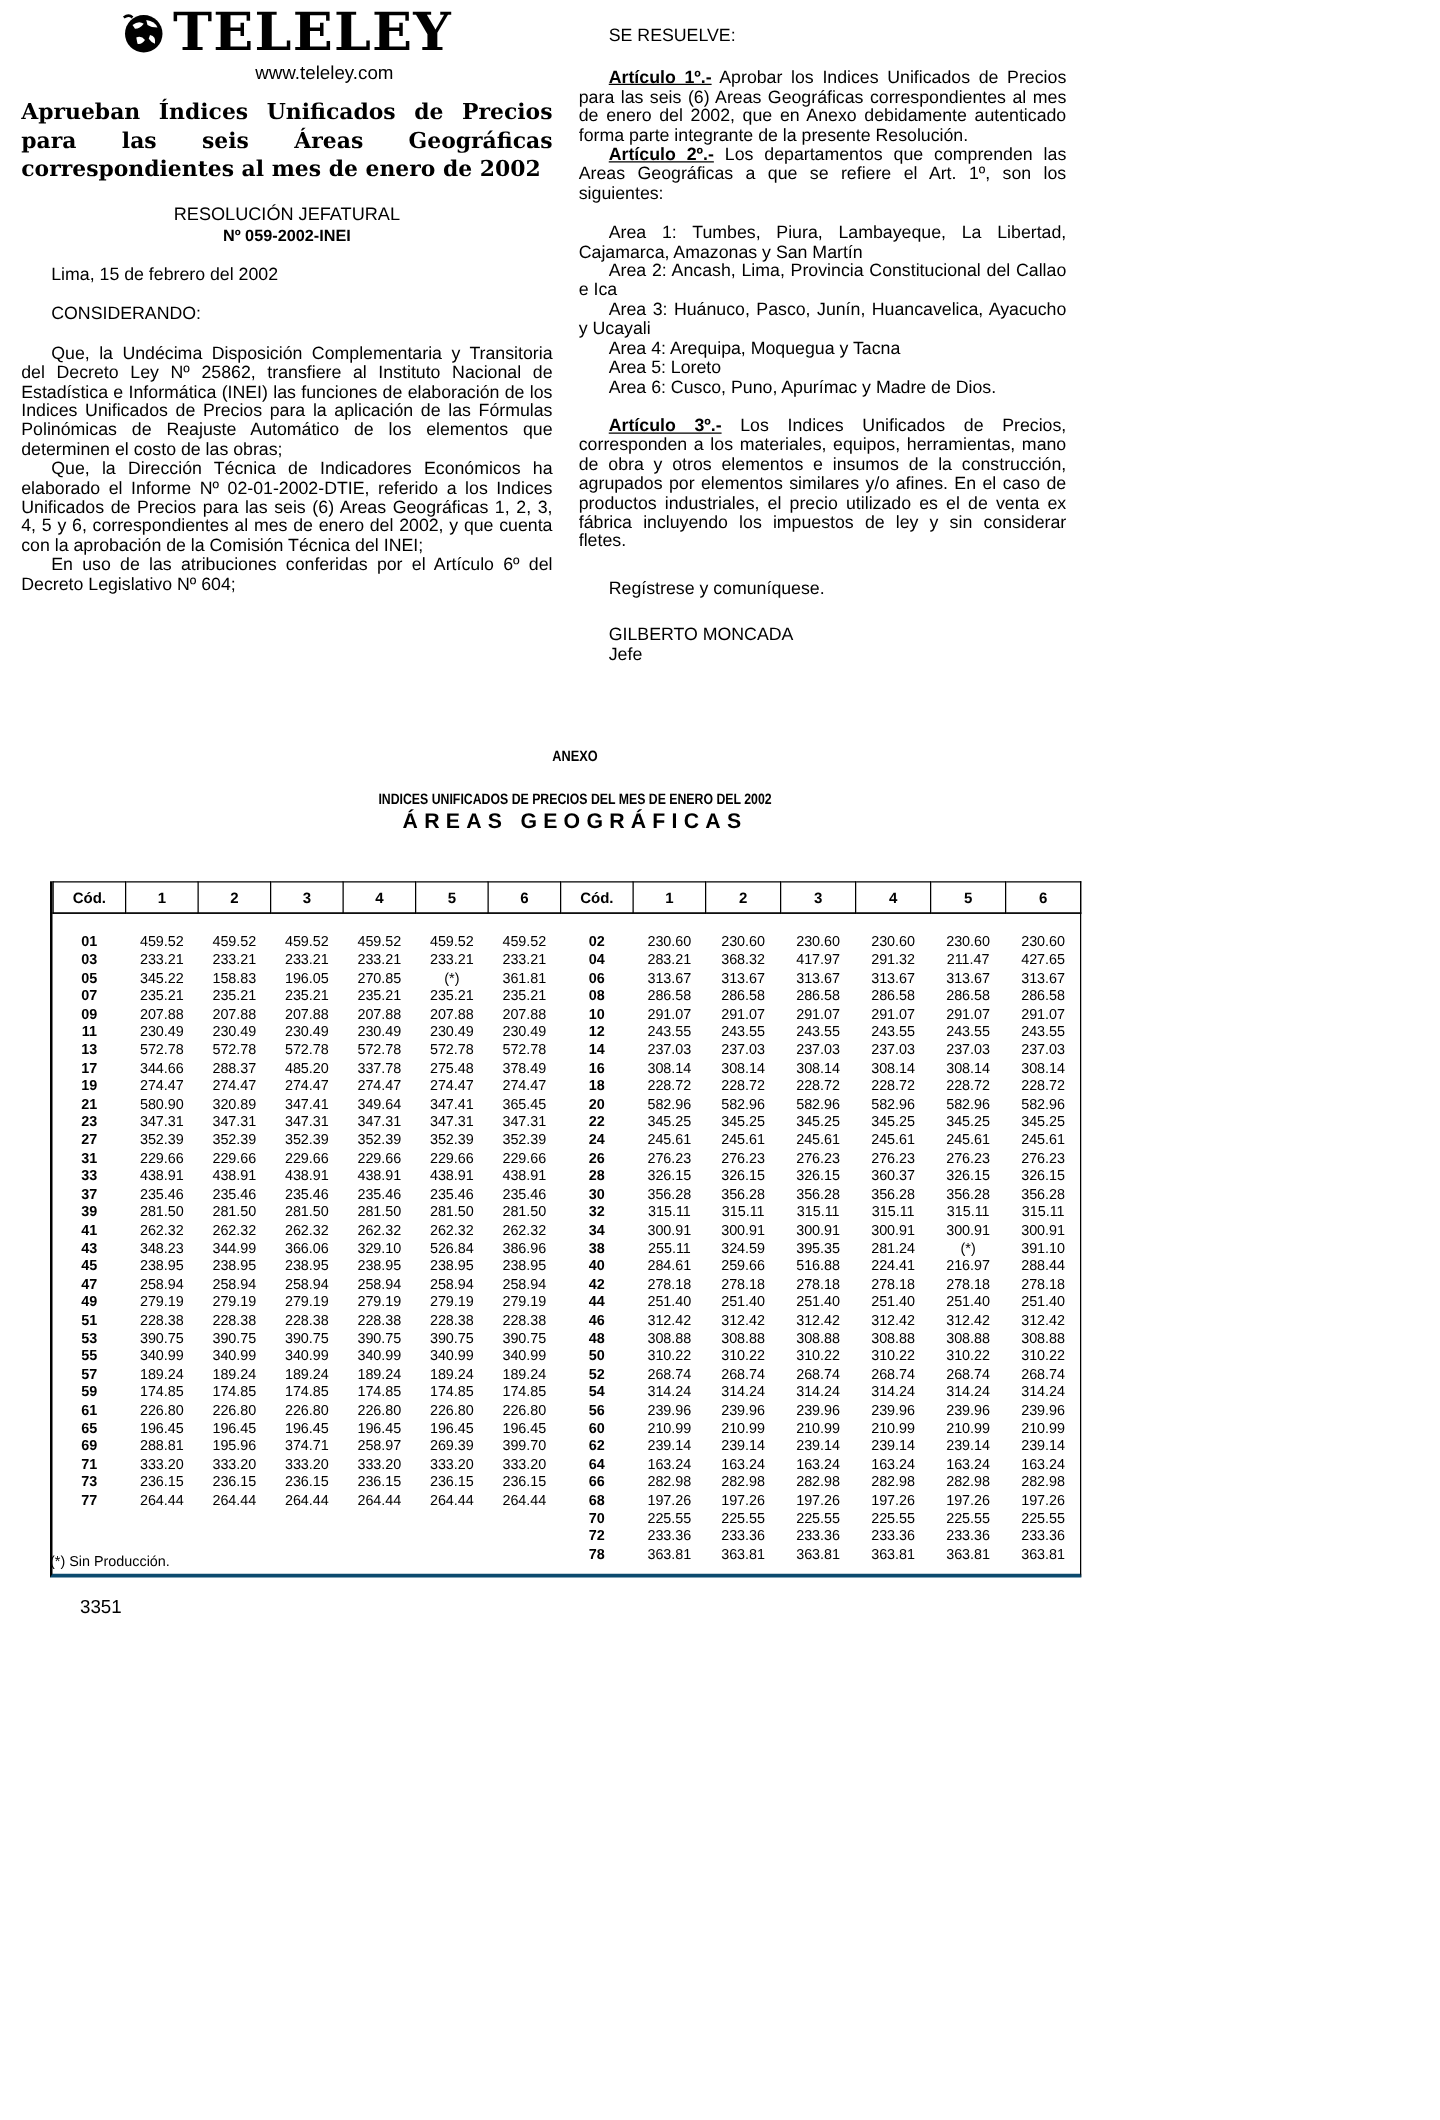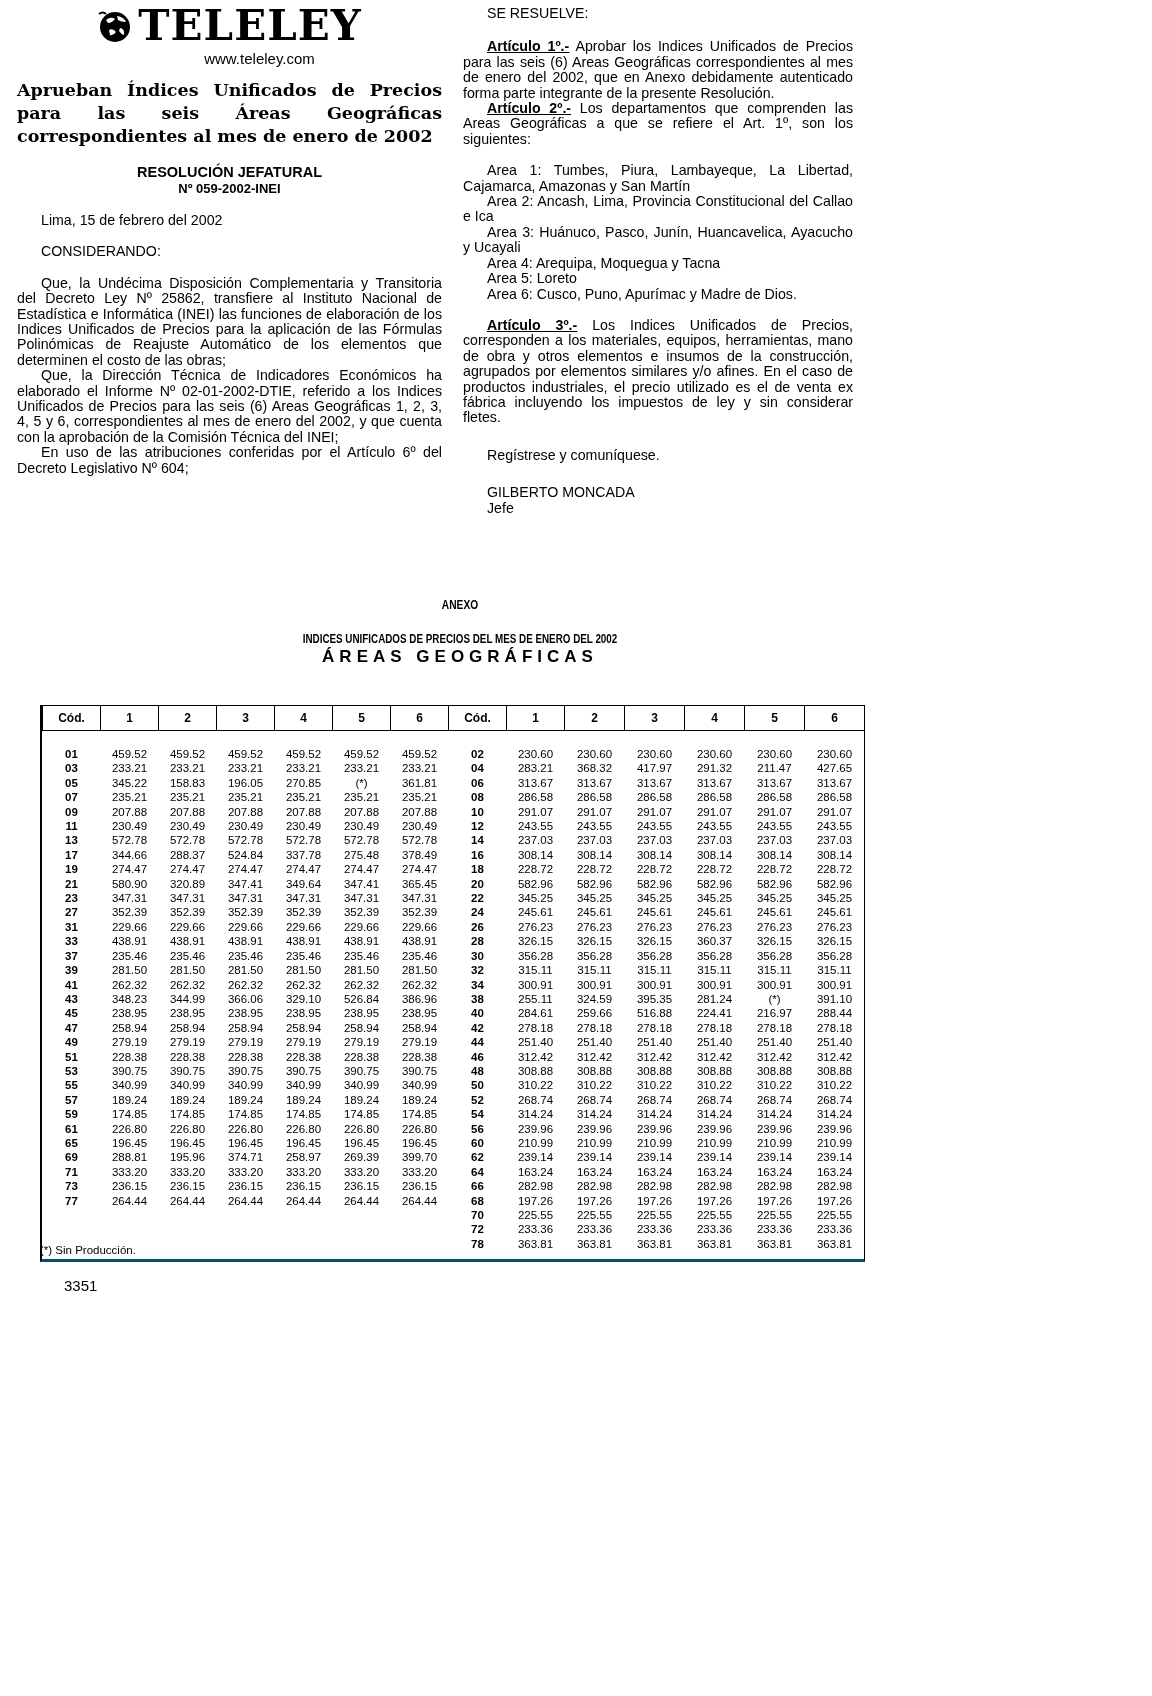--- a/index.html
+++ b/index.html
@@ -13,21 +13,21 @@
     .masthead { text-align: center; padding-top: 6px; height: 40px; position: relative; }
     .logo-row { display: flex; justify-content: center; align-items: center; gap: 5px; }
     .globe-icon { width: 36px; height: 36px; display: inline-block; }
     .brand { font-family: "DejaVu Serif", serif; font-weight: bold; font-size: 42px; letter-spacing: 1px; line-height: 40px; }
     .site-url { font-size: 15px; text-align: center; margin-top: 4px; margin-left: 60px; }
 
     .headline {
       font-family: "DejaVu Serif", serif; font-weight: bold; font-size: 17.5px;
       line-height: 23px; margin-top: 12px; text-align: justify;
     }
-    .reso-title { text-align: center; font-weight: bold; font-size: 14.5px; margin-top: 16px; line-height: 17px; }
+    .reso-title { text-align: center; font-weight: normal; font-size: 14.5px; margin-top: 16px; line-height: 17px; }
     .reso-num { text-align: center; font-weight: bold; font-size: 13px; line-height: 16px; }
 
     .para { font-size: 14.2px; line-height: 15.4px; text-align: justify; margin: 0; }
     .indent { text-indent: 24px; }
     .gap-l { margin-top: 22px; }
     .gap-m { margin-top: 16px; }
 
     .bold { font-weight: bold; text-decoration: underline; }
 
     
@@ -77,21 +77,21 @@
   <div class="reso-num">Nº 059-2002-INEI</div>
 
   <p class="para indent gap-m">Lima, 15 de febrero del 2002</p>
   <p class="para indent gap-m">CONSIDERANDO:</p>
   <p class="para indent gap-m">Que, la Undécima Disposición Complementaria y Transitoria del Decreto Ley Nº 25862, transfiere al Instituto Nacional de Estadística e Informática (INEI) las funciones de elaboración de los Indices Unificados de Precios para la aplicación de las Fórmulas Polinómicas de Reajuste Automático de los elementos que determinen el costo de las obras;</p>
   <p class="para indent">Que, la Dirección Técnica de Indicadores Económicos ha elaborado el Informe Nº 02-01-2002-DTIE, referido a los Indices Unificados de Precios para las seis (6) Areas Geográficas 1, 2, 3, 4, 5 y 6, correspondientes al mes de enero del 2002, y que cuenta con la aprobación de la Comisión Técnica del INEI;</p>
   <p class="para indent">En uso de las atribuciones conferidas por el Artículo 6º del Decreto Legislativo Nº 604;</p>
 </div>
 
 <div class="col-right">
-  <p class="para indent" style="margin-top:6px;">SE RESUELVE:</p>
+  <p class="para indent" style="margin-top:22px;">SE RESUELVE:</p>
 
   <p class="para indent" style="margin-top:18px;"><span class="bold">Artículo 1º.-</span><span> Aprobar los Indices Unificados de Precios para las seis (6) Areas Geográficas correspondientes al mes de enero del 2002, que en Anexo debidamente autenticado forma parte integrante de la presente Resolución.</span></p>
   <p class="para indent"><span class="bold">Artículo 2º.-</span><span> Los departamentos que comprenden las Areas Geográficas a que se refiere el Art. 1º, son los siguientes:</span></p>
 
   <p class="para indent gap-m">Area 1: Tumbes, Piura, Lambayeque, La Libertad, Cajamarca, Amazonas y San Martín</p>
   <p class="para indent">Area 2: Ancash, Lima, Provincia Constitucional del Callao e Ica</p>
   <p class="para indent">Area 3: Huánuco, Pasco, Junín, Huancavelica, Ayacucho y Ucayali</p>
   <p class="para indent">Area 4: Arequipa, Moquegua y Tacna</p>
   <p class="para indent">Area 5: Loreto</p>
   <p class="para indent">Area 6: Cusco, Puno, Apurímac y Madre de Dios.</p>
@@ -269,21 +269,21 @@
           <td>237.03</td>
           <td>237.03</td>
           <td>237.03</td>
           <td>237.03</td>
           <td>237.03</td>
         </tr>
         <tr>
           <td class="code">17</td>
           <td>344.66</td>
           <td>288.37</td>
-          <td>524.84</td>
+          <td>485.20</td>
           <td>337.78</td>
           <td>275.48</td>
           <td>378.49</td>
           <td class="code">16</td>
           <td>308.14</td>
           <td>308.14</td>
           <td>308.14</td>
           <td>308.14</td>
           <td>308.14</td>
           <td>308.14</td>

